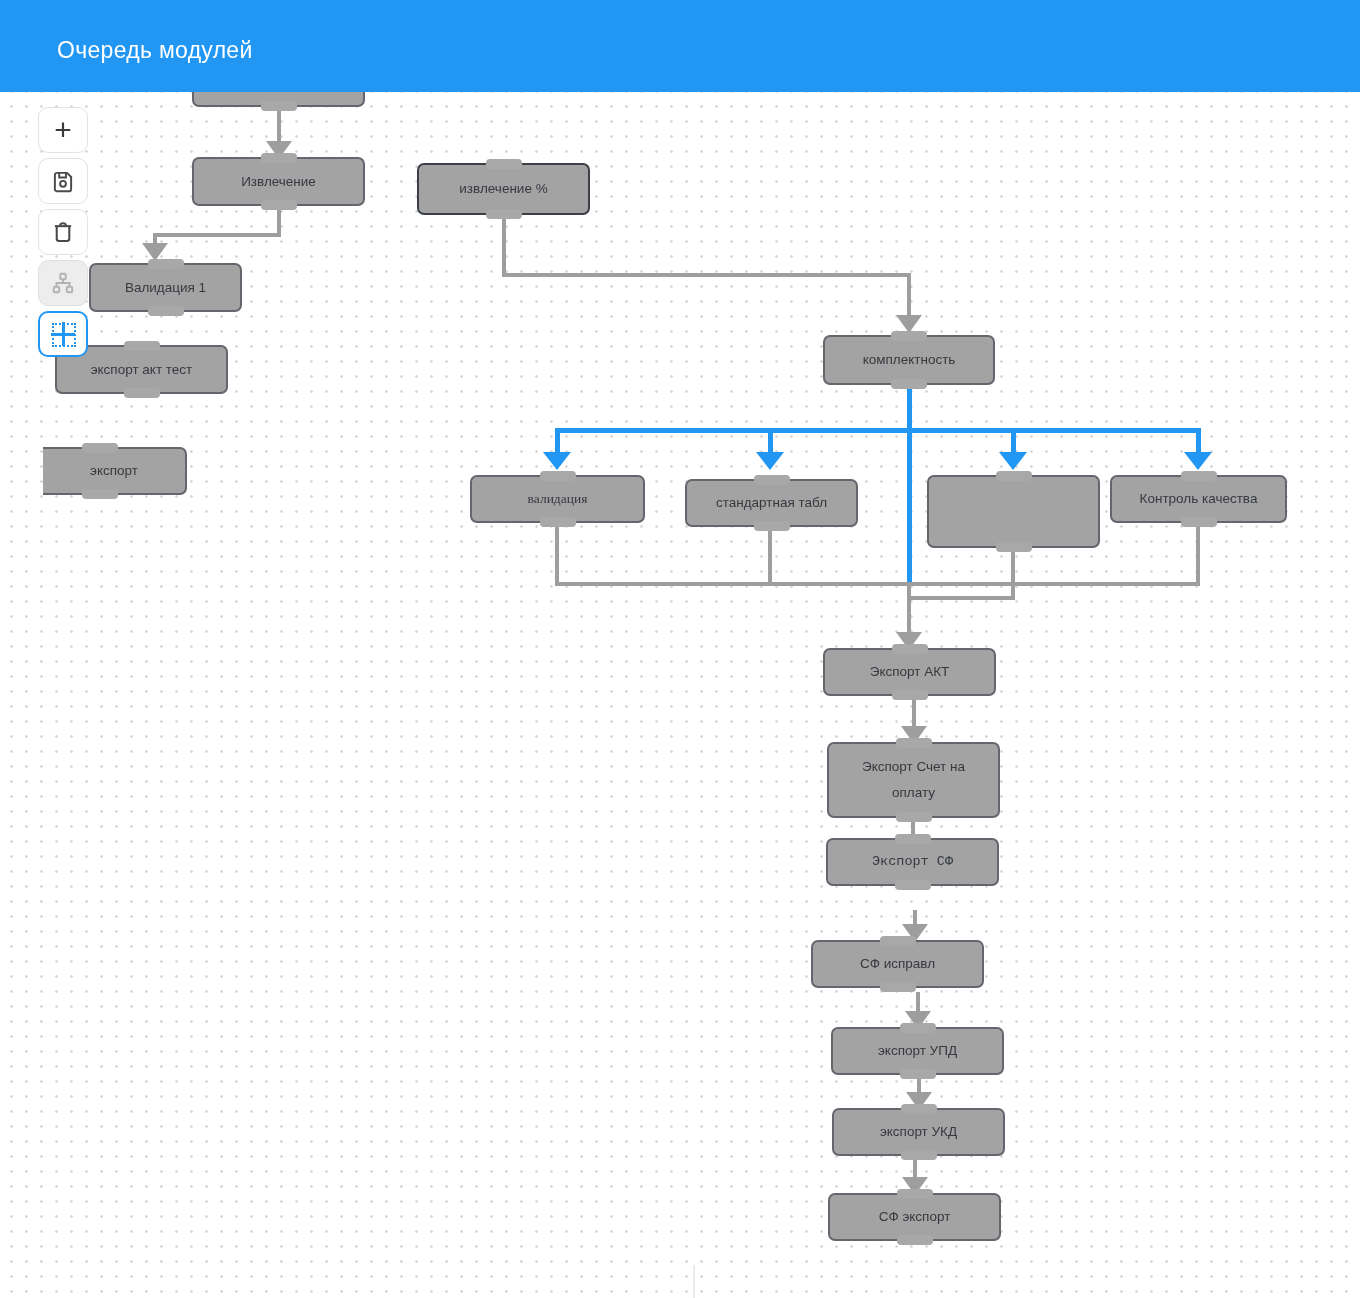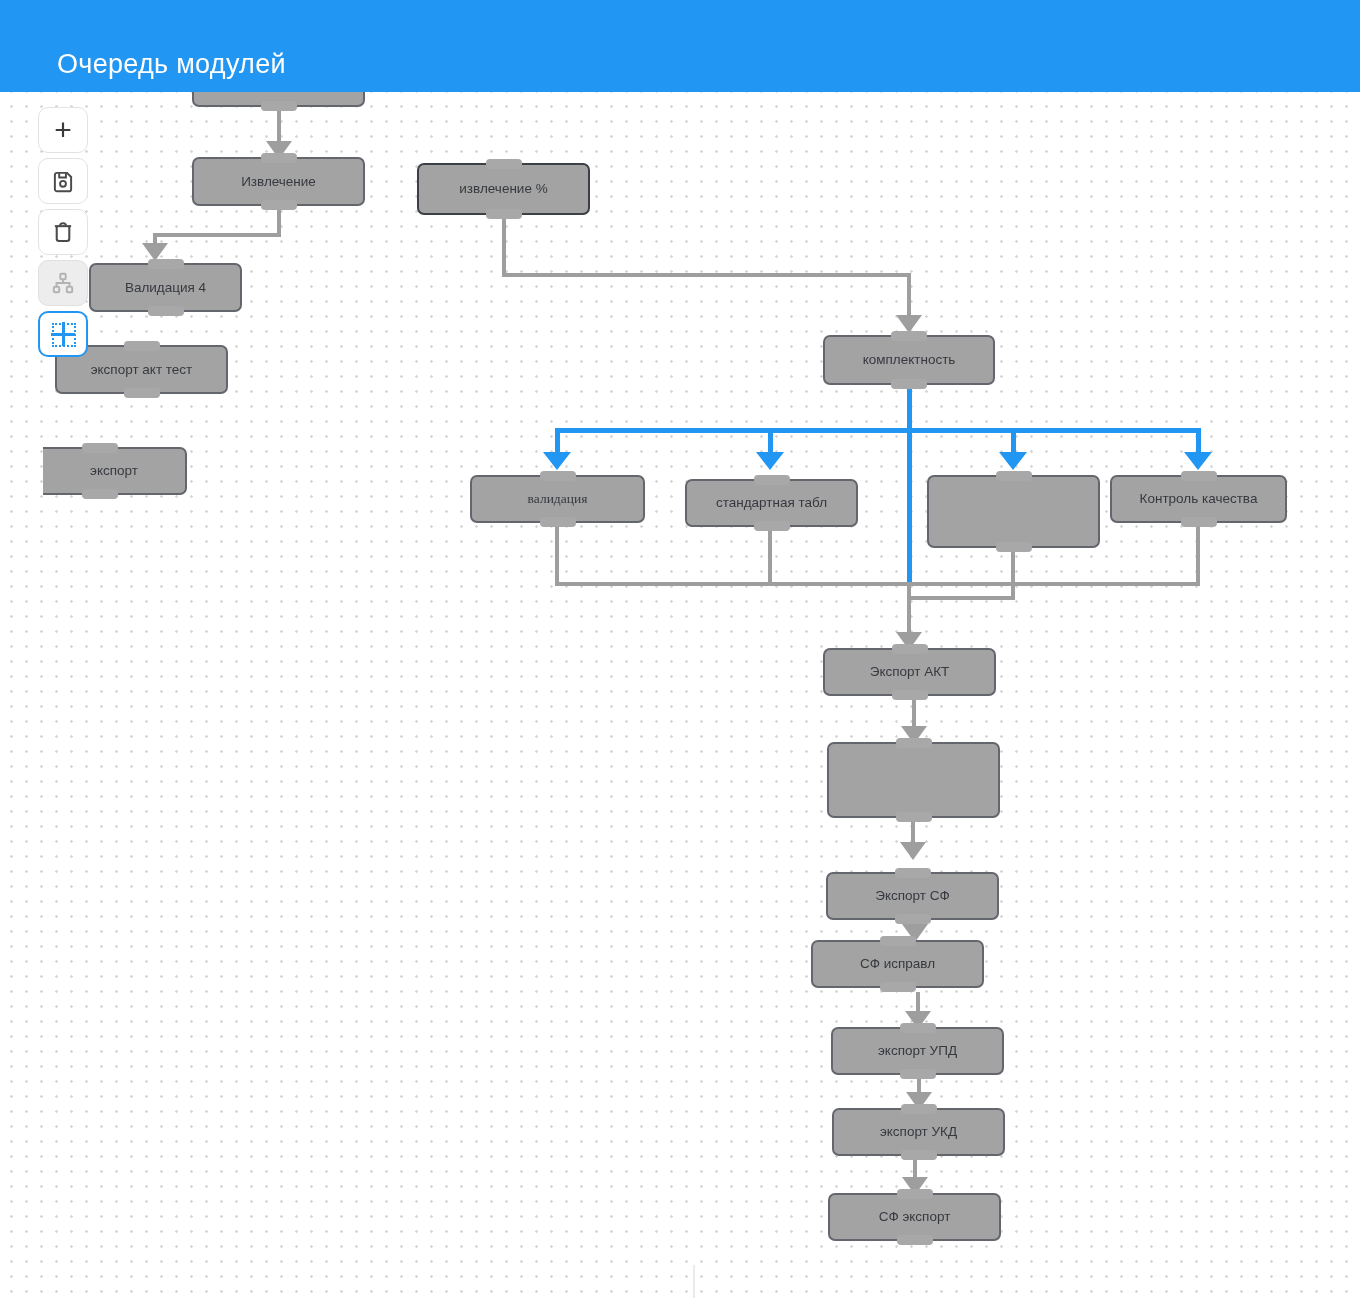--- a/index.html
+++ b/index.html
@@ -1,22 +1,22 @@
 <!DOCTYPE html>
 <html><head>
 <meta charset="utf-8">
 <style>
   html,body{margin:0;padding:0;width:1360px;height:1298px;overflow:hidden;
     font-family:"Liberation Sans",sans-serif;background:#ffffff;}
   .stage{position:absolute;left:0;top:0;width:1360px;height:1298px;}
   
   .header{position:absolute;left:0;top:0;width:1360px;height:92px;background:#2196F3;
     z-index:10;display:flex;align-items:flex-end;}
-  .header .title{color:#ffffff;font-size:27px;font-weight:500;letter-spacing:.3px;
-    margin:0 0 12px 57px;text-align:center;}
+  .header .title{color:#ffffff;font-size:23px;font-weight:500;letter-spacing:.3px;
+    margin:0 0 28px 57px;text-align:center;}
   
   .canvas-bg{position:absolute;left:0;top:92px;right:0;bottom:0;background:#ffffff;
     background-image:radial-gradient(circle,#d6d6d6 1.3px,transparent 1.45px);
     background-size:15px 15px;background-position:4px 7px;}
   
   .toolbar{position:absolute;left:38px;top:107px;z-index:6;display:flex;
     flex-direction:column;gap:5px;}
   .tbtn{width:50px;height:46px;background:#ffffff;border:1px solid #e3e3e3;border-radius:10px;
     display:flex;align-items:center;justify-content:center;box-sizing:border-box;cursor:pointer;}
   .tbtn svg{display:block;}
@@ -110,21 +110,21 @@
     <span class="nlabel">Извлечение</span>
     <span class="port port-bottom"></span>
   </div>
       <div class="node selected" style="left: 417px; top: 163px; width: 173px; height: 52px;">
     <span class="port port-top"></span>
     <span class="nlabel">извлечение %</span>
     <span class="port port-bottom"></span>
   </div>
       <div class="node" style="left: 89px; top: 263px; width: 153px; height: 49px;">
     <span class="port port-top"></span>
-    <span class="nlabel">Валидация 4</span>
+    <span class="nlabel">Валидация 1</span>
     <span class="port port-bottom"></span>
   </div>
       <div class="node" style="left: 55px; top: 345px; width: 173px; height: 49px;">
     <span class="port port-top"></span>
     <span class="nlabel">экспорт акт тест</span>
     <span class="port port-bottom"></span>
   </div>
       <div class="node no-left port-shift" style="left: 43px; top: 447px; width: 144px; height: 48px;">
     <span class="port port-top"></span>
     <span class="nlabel">экспорт</span>
@@ -154,23 +154,24 @@
     <span class="nlabel">Контроль качества</span>
     <span class="port port-bottom"></span>
   </div>
       <div class="node" style="left: 823px; top: 648px; width: 173px; height: 48px;">
     <span class="port port-top"></span>
     <span class="nlabel">Экспорт АКТ</span>
     <span class="port port-bottom"></span>
   </div>
       <div class="node" style="left: 827px; top: 742px; width: 173px; height: 76px;">
     <span class="port port-top"></span>
-    <span class="port port-bottom"></span>
-  </div>
-      <div class="node" style="left: 826px; top: 872px; width: 173px; height: 48px;">
+    <span class="nlabel">Экспорт Счет на оплату</span>
+    <span class="port port-bottom"></span>
+  </div>
+      <div class="node" style="left: 826px; top: 838px; width: 173px; height: 48px; font-family: Liberation Mono, monospace;">
     <span class="port port-top"></span>
     <span class="nlabel">Экспорт СФ</span>
     <span class="port port-bottom"></span>
   </div>
       <div class="node" style="left: 811px; top: 940px; width: 173px; height: 48px;">
     <span class="port port-top"></span>
     <span class="nlabel">СФ исправл</span>
     <span class="port port-bottom"></span>
   </div>
       <div class="node" style="left: 831px; top: 1027px; width: 173px; height: 48px;">

